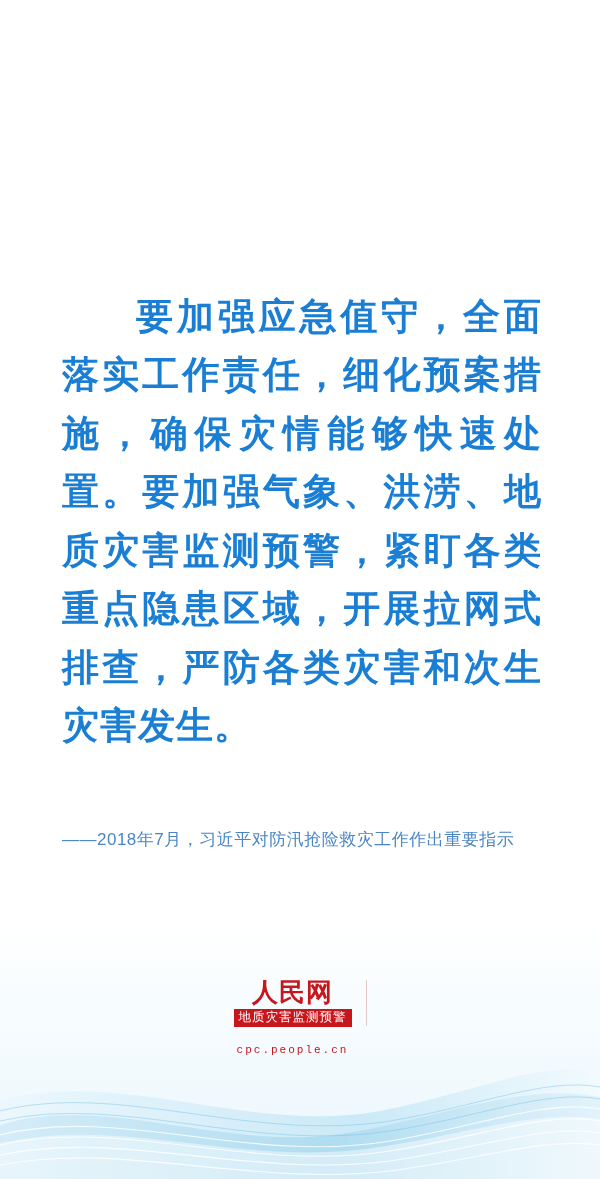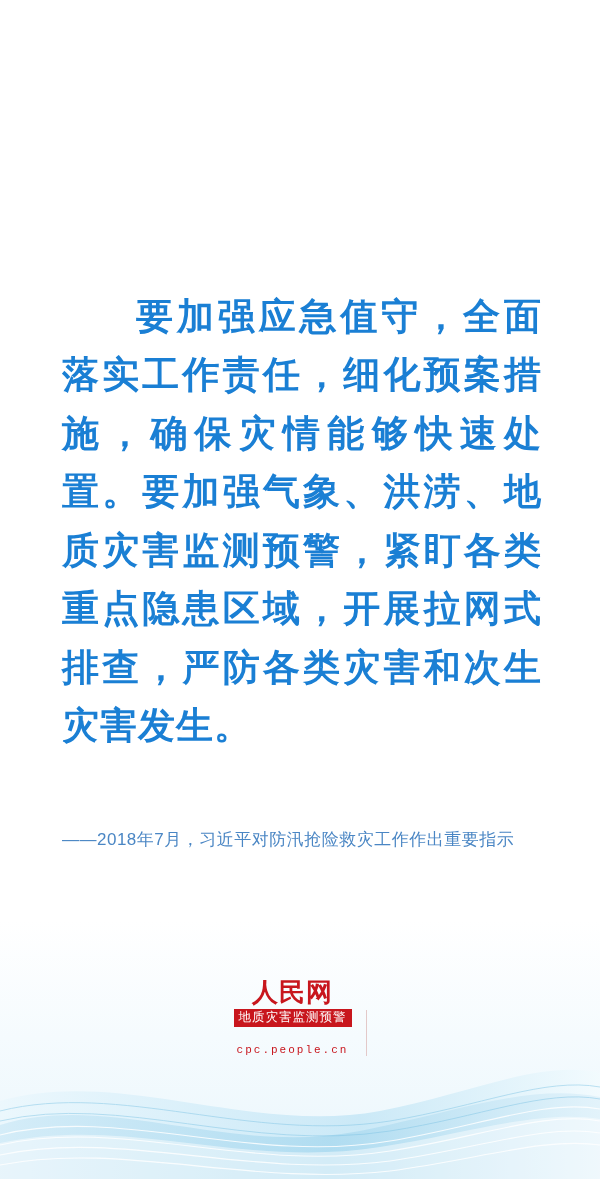--- a/index.html
+++ b/index.html
@@ -55,21 +55,21 @@
     text-align: justify;
   }
 
   
   .logo-row {
     position: absolute;
     left: 0;
     right: 0;
     top: 980px;
     display: flex;
-    align-items: flex-end;
+    align-items: flex-start;
     justify-content: center;
     gap: 14px;
   }
 
   .people-logo {
     display: flex;
     flex-direction: column;
     align-items: center;
     line-height: 1;
   }

